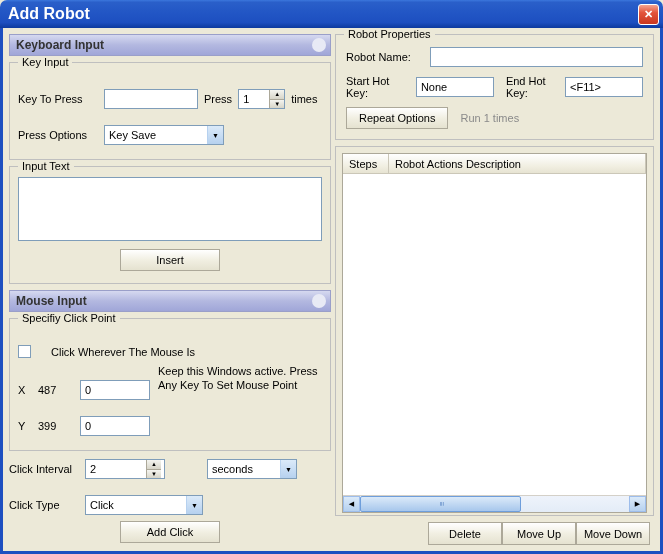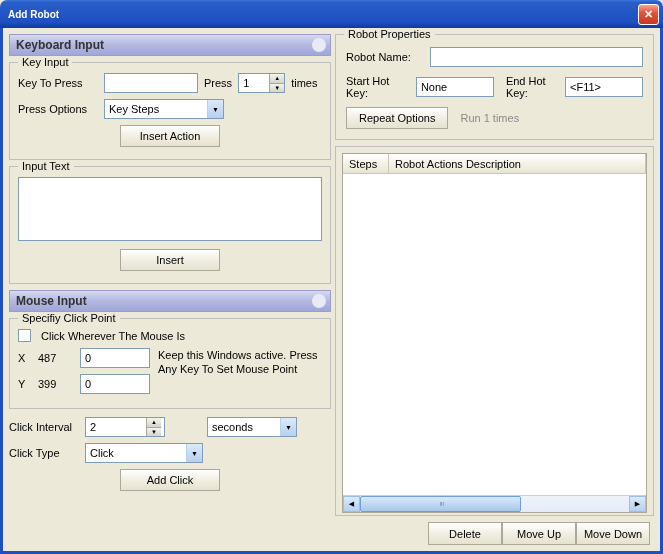--- a/index.html
+++ b/index.html
@@ -1,52 +1,52 @@
 <!DOCTYPE html>
 <html><head>
 <meta charset="utf-8">
 <style>
 * { box-sizing: border-box; font-family: Tahoma, sans-serif; font-size: 11px; }
 body { margin: 0; background: #ece9d8; width: 663px; height: 554px; overflow: hidden; }
 
 .titlebar { background: linear-gradient(to bottom, #3b77dd 0%, #2a5fc9 8%, #2256c5 45%, #1d4fc0 80%, #0d3a9e 100%); height: 28px; display: flex; align-items: center; justify-content: space-between; padding: 0 4px 0 8px; border-top-left-radius: 7px; border-top-right-radius: 7px; }
-.titlebar .title { color: #fff; font-weight: bold; font-size: 10px; }
+.titlebar .title { color: #fff; font-weight: bold; font-size: 16px; }
 .close-btn { width: 21px; height: 21px; background: linear-gradient(to bottom, #f5a490, #e3543b 40%, #c9371f); border: 1px solid #fff; border-radius: 3px; display: flex; align-items: center; justify-content: center; color: #fff; font-weight: bold; cursor: pointer; font-size: 12px; }
 
 .content { display: flex; padding: 6px; gap: 4px; background: #ece9d8; border: 3px solid #1d4fc0; border-top: none; height: 526px; }
 .left-col { width: 322px; display: flex; flex-direction: column; gap: 6px; }
 .right-col { flex: 1; display: flex; flex-direction: column; }
 
 .panel-header { background: linear-gradient(to bottom, #d6d9f0, #b3b8e0 50%, #a0a6d8); height: 22px; display: flex; align-items: center; padding: 0 6px; border: 1px solid #9a9fc9; position: relative; }
 .panel-header .ph-title { flex: 1; text-align: left; font-weight: bold; color: #333; font-size: 12px; }
 .panel-header .collapse { width: 14px; height: 14px; background: #e8eaf5; border-radius: 50%; position: absolute; right: 4px; }
 
 .fieldset { border: 1px solid #bfbfbf; margin: 6px 0 0 0; padding: 10px 8px 8px 8px; position: relative; }
 .fieldset .legend { position: absolute; top: -7px; left: 8px; background: #ece9d8; padding: 0 4px; }
 
-.row { display: flex; align-items: center; margin-bottom: 6px; gap: 6px; }
+.row { display: flex; align-items: center; margin-bottom: 6px; gap: 6px; margin-top: 16px; }
 .lbl { min-width: 80px; }
 
 input[type=text].txt { border: 1px solid #7f9db9; background: #fff; height: 20px; padding: 0 4px; }
 .spinner { border: 1px solid #7f9db9; background: #fff; height: 20px; display: flex; align-items: stretch; }
 .spinner input { border: none; width: 30px; padding: 0 4px; outline: none; }
 .spinner .spin-btns { display: flex; flex-direction: column; width: 15px; }
 .spinner .sb { flex:1; background: linear-gradient(#f4f4f0,#d7d5c8); border-left: 1px solid #aca899; display:flex; align-items:center; justify-content:center; font-size:6px; cursor:pointer; line-height:1; }
 .spinner .sb:first-child { border-bottom: 1px solid #aca899; }
 
 .combo { border: 1px solid #7f9db9; background: #fff; height: 20px; display: flex; align-items: center; }
 .combo span { flex: 1; padding: 0 4px; }
 .combo .drop { width: 16px; height: 18px; background: linear-gradient(#dbeaf9,#b6d1ef); display:flex; align-items:center; justify-content:center; font-size:7px; border-left:1px solid #b6d1ef; cursor:pointer; }
 
 .btn { background: linear-gradient(#fff,#f1efe2 50%,#e5e2d0); border: 1px solid #aca899; height: 22px; padding: 0 12px; cursor: pointer; display:inline-flex; align-items:center; justify-content:center; }
 .btn-wide { width: 100px; }
 
 .ta { width: 100%; height: 64px; border: 1px solid #7f9db9; background: #fff; resize: none; padding: 2px; font-family: Tahoma; font-size:11px; }
 
-.checkbox { display: flex; align-items: flex-end; gap: 10px; }
+.checkbox { display: flex; align-items: flex-end; gap: 20px; }
 .checkbox .box { width: 13px; height: 13px; border: 1px solid #7f9db9; background: #fff; }
 
 .coord-lbl { width: 14px; }
 .coord-val { width: 36px; }
 .coord-input { width: 70px; }
 
 .rp-fieldset { border: 1px solid #bfbfbf; padding: 12px 10px 10px 10px; position: relative; margin-bottom: 6px; }
 .rp-row { display:flex; align-items:center; gap:6px; margin-bottom:8px; }
 .rp-lbl { width: 78px; }
 .robot-name-input { flex:1; }
@@ -104,26 +104,23 @@
             <div class="spin-btns">
                 <div class="sb">▲</div>
                 <div class="sb">▼</div>
               </div>
           </div>
           <span>times</span>
         </div>
         <div class="row">
           <span class="lbl">Press Options</span>
           <div class="combo" style="width:120px">
-            <span>Key Steps</span>
+            <span>Key Save</span>
             <div class="drop">▼</div>
           </div>
-        </div>
-        <div class="center-row">
-          <button class="btn btn-wide">Insert Action</button>
         </div>
       </div>
 
       <div class="fieldset">
         <span class="legend">Input Text</span>
         <textarea class="ta" style=""></textarea>
         <div class="small-gap"></div>
         <div class="center-row">
           <button class="btn btn-wide">Insert</button>
         </div>

